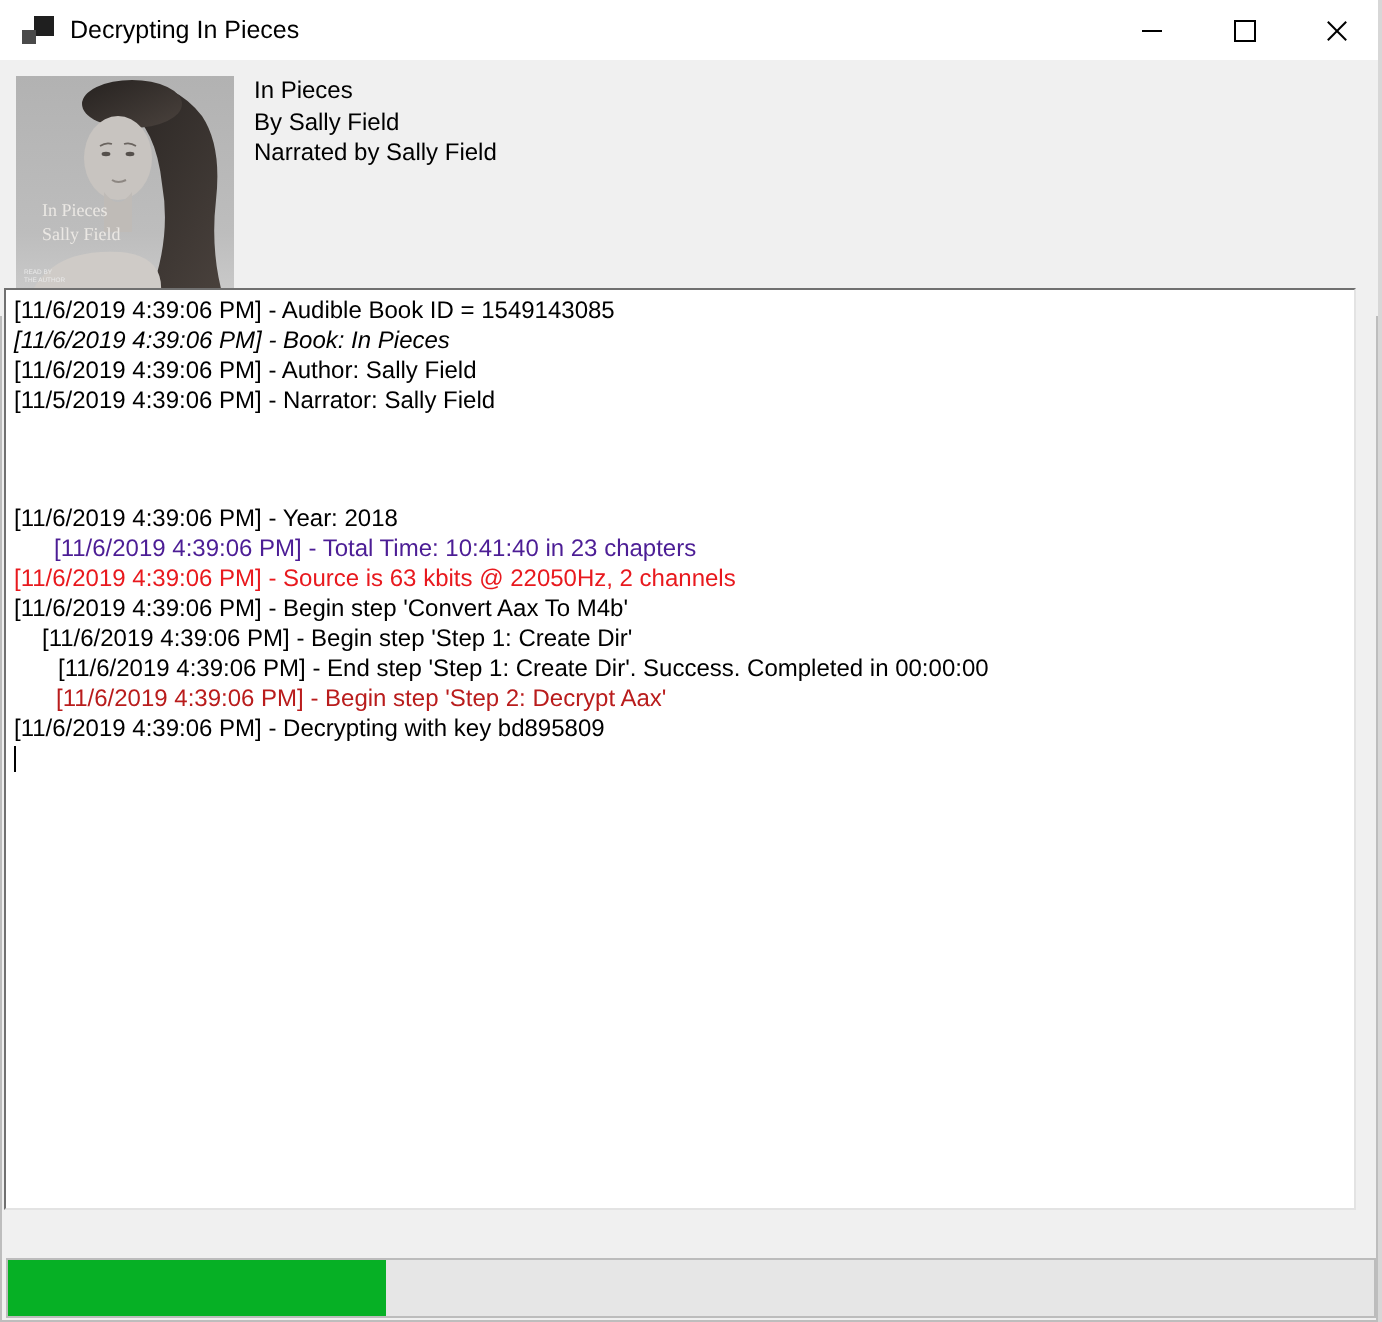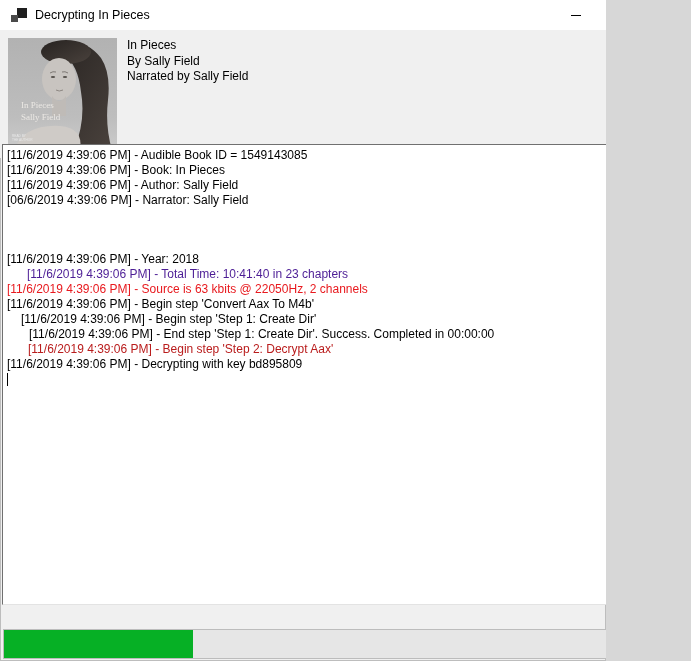--- a/index.html
+++ b/index.html
@@ -1,17 +1,17 @@
 <!DOCTYPE html>
 <html><head>
 <meta charset="utf-8">
 <style>
   html,body{margin:0;padding:0;}
   body{font-family:"Liberation Sans","DejaVu Sans",sans-serif;background:#d7d7d7;}
-  .window{position:relative;width:606px;height:661px;background:#f0f0f0;overflow:hidden;
+  .window{position:relative;width:689px;height:661px;background:#f0f0f0;overflow:hidden;
           box-shadow:0 0 0 1px #bdbdbd inset;}
   
   .titlebar{position:absolute;left:0;top:0;width:691px;height:30px;background:#ffffff;
             display:flex;align-items:center;}
   .app-icon{position:absolute;left:11px;top:7px;width:16px;height:16px;}
   .app-icon .sq-big{position:absolute;right:0;top:1px;width:10px;height:10px;background:#1f1f1f;}
   .app-icon .sq-small{position:absolute;left:0;bottom:1px;width:7px;height:7px;background:#4a4a4a;}
   .title-text{position:absolute;left:35px;top:0;line-height:30px;font-size:12.5px;color:#000;}
   .win-controls{position:absolute;right:0;top:0;height:30px;display:flex;}
   .win-btn{width:46px;height:30px;display:flex;align-items:center;justify-content:center;
@@ -102,25 +102,25 @@
       <div>In Pieces</div>
       <div>By Sally Field</div>
       <div>Narrated by Sally Field</div>
     </div>
   </div>
 
   <div class="logbox">
 
       <div class="log-line" style="color: rgb(0, 0, 0);">[11/6/2019 4:39:06 PM] - Audible Book ID = 1549143085</div>
 
-      <div class="log-line" style="color: rgb(0, 0, 0);">[11/6/2019 4:39:06 PM] - Book: In Pieces</div>
+      <div class="log-line" style="color: rgb(0, 0, 0); font-style: italic;">[11/6/2019 4:39:06 PM] - Book: In Pieces</div>
 
       <div class="log-line" style="color: rgb(0, 0, 0);">[11/6/2019 4:39:06 PM] - Author: Sally Field</div>
 
-      <div class="log-line" style="color: rgb(0, 0, 0);">[06/6/2019 4:39:06 PM] - Narrator: Sally Field</div>
+      <div class="log-line" style="color: rgb(0, 0, 0);">[11/5/2019 4:39:06 PM] - Narrator: Sally Field</div>
 
       <div class="log-line" style="color: rgb(0, 0, 0); margin-top: 44px;">[11/6/2019 4:39:06 PM] - Year: 2018</div>
 
       <div class="log-line" style="color: #4c1d95; padding-left: 20px;">[11/6/2019 4:39:06 PM] - Total Time: 10:41:40 in 23 chapters</div>
 
       <div class="log-line" style="color: rgb(232, 25, 30);">[11/6/2019 4:39:06 PM] - Source is 63 kbits @ 22050Hz, 2 channels</div>
 
       <div class="log-line" style="color: rgb(0, 0, 0);">[11/6/2019 4:39:06 PM] - Begin step 'Convert Aax To M4b'</div>
 
       <div class="log-line" style="color: rgb(0, 0, 0); margin-left: 14px;">[11/6/2019 4:39:06 PM] - Begin step 'Step 1: Create Dir'</div>

